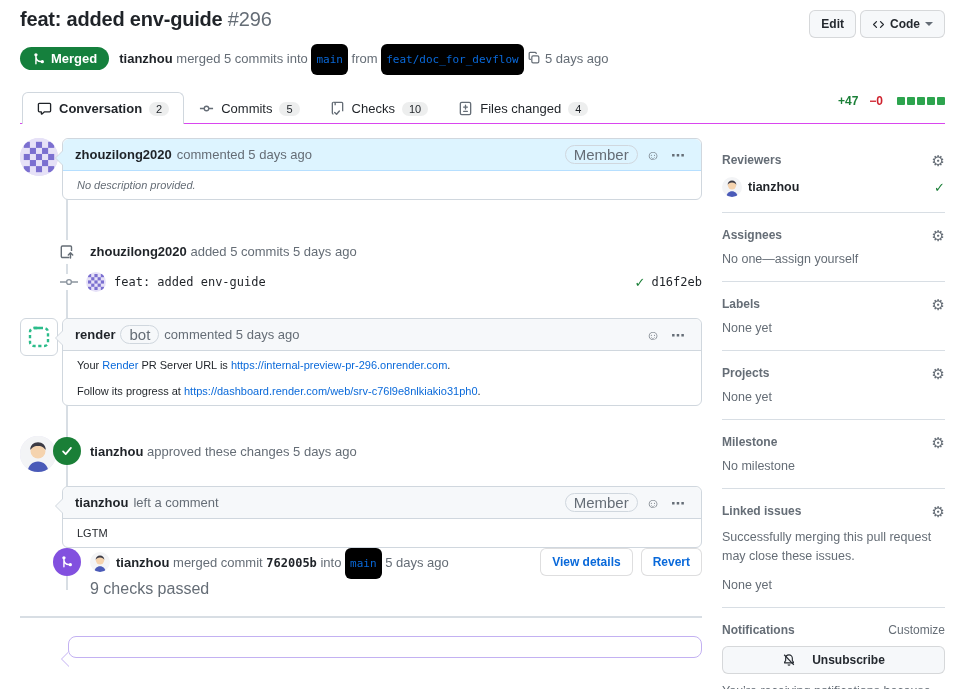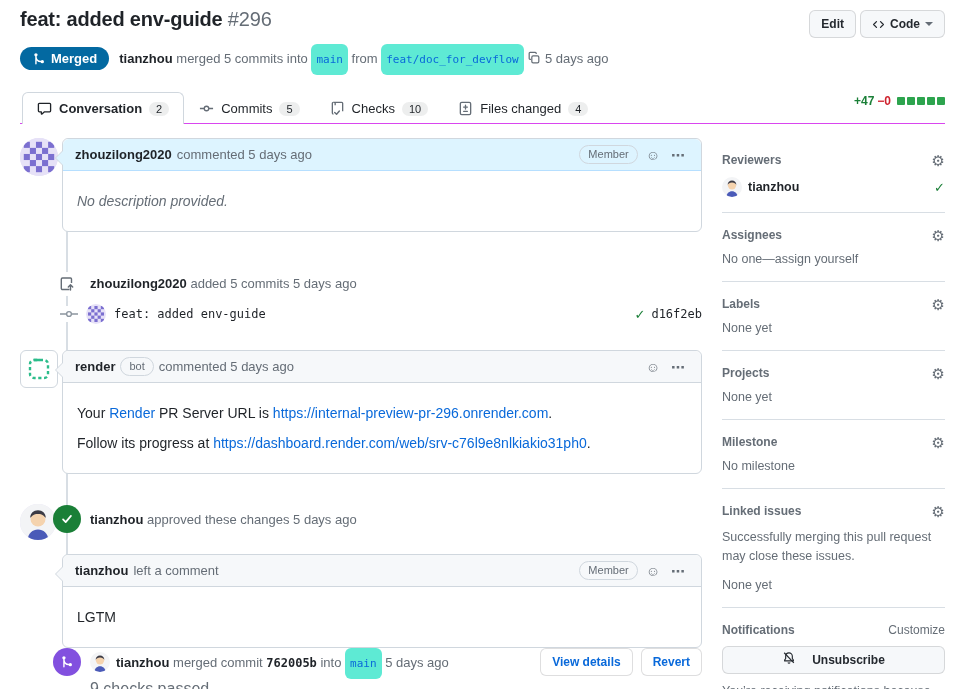--- a/index.html
+++ b/index.html
@@ -20,41 +20,41 @@
   .btn {
     display:inline-flex; align-items:center; gap:5px;
     background:#f6f8fa; border:1px solid rgba(31,35,40,0.15); border-radius:6px;
     padding:4px 11px; font-size:12px; font-weight:600; color:#24292f; cursor:pointer;
     font-family:inherit; line-height:18px; white-space:nowrap;
   }
   .btn.blue-text { color:#0969da; background:#ffffff; }
   .caret { width:0; height:0; border-left:4px solid transparent; border-right:4px solid transparent; border-top:4px solid #656d76; display:inline-block; }
   .status-row { display:flex; align-items:center; gap:10px; margin-top:9px; font-size:13px; color:#656d76; }
   .merged-badge {
-    display:inline-flex; align-items:center; gap:5px; background:#0369a1; color:#fff;
+    display:inline-flex; align-items:center; gap:5px; background:#15803d; color:#fff;
     border-radius:999px; padding:4px 12px; font-size:13px; font-weight:600;
   }
   .branch-label {
     font-family:"DejaVu Sans Mono","Liberation Mono",monospace; font-size:11px;
-    color:#0969da; background:#5eead4; border-radius:6px; padding:9px 5px; cursor:pointer;
+    color:#0969da; background:#000000; border-radius:6px; padding:9px 5px; cursor:pointer;
   }
   .status-row b { color:#1f2328; font-weight:700; }
   .icon-inline { display:inline-flex; vertical-align:-2px; cursor:pointer; }
 
   
   .tabs-bar { position:relative; margin-top:14px; border-bottom:1px solid #d946ef; padding:0 0 0 2px; display:flex; align-items:flex-end; height:40px; }
   .tab {
     display:inline-flex; align-items:center; gap:7px; padding:8px 14px; font-size:13px;
     color:#1f2328; cursor:pointer; border:1px solid transparent; border-bottom:none;
     border-radius:6px 6px 0 0; position:relative; top:1px; background:transparent;
   }
   .tab.active { background:#fff; border-color:#d0d7de; font-weight:600; }
   .tab .cnt { background:rgba(31,35,40,0.08); border-radius:999px; font-size:11px; padding:1px 7px; color:#1f2328; font-weight:400; }
   .tab svg { flex:none; }
-  .diffstat { position:absolute; right:0; top:10px; display:flex; align-items:center; gap:3px; font-size:12px; font-weight:700; }
+  .diffstat { position:absolute; right:0; top:10px; display:flex; align-items:center; gap:11px; font-size:12px; font-weight:700; }
   .diffstat .add { color:#1a7f37; }
   .diffstat .del { color:#cf222e; margin-right:3px; }
   .blocks { display:inline-flex; gap:2px; }
   .blocks span { width:8px; height:8px; background:#2da44e; border-radius:1px; display:inline-block; }
 
   
   .content { display:flex; margin-top:14px; }
   .timeline { width:682px; position:relative; flex:none; }
   .timeline .tl-line { position:absolute; left:46px; top:4px; width:2px; height:448px; background:#d8dee4; z-index:0; }
   .sidebar { width:223px; margin-left:20px; flex:none; }
@@ -66,24 +66,24 @@
   .c-box { margin-left:42px; border:1px solid #d0d7de; border-radius:6px; background:#fff; position:relative; }
   .c-box::before { content:""; position:absolute; left:-8px; top:11px; border-style:solid; border-width:8px 8px 8px 0; border-color:transparent #d0d7de transparent transparent; }
   .c-box::after  { content:""; position:absolute; left:-7px; top:12px; border-style:solid; border-width:7px 7px 7px 0; border-color:transparent var(--hd,#f6f8fa) transparent transparent; }
   .c-hd {
     background:var(--hd,#f6f8fa); border-bottom:1px solid var(--hd-b,#d0d7de);
     border-radius:6px 6px 0 0; padding:6px 12px; font-size:13px; color:#656d76;
     display:flex; align-items:center; gap:5px;
   }
   .c-hd b { color:#1f2328; }
   .c-hd .spacer { flex:1; }
-  .pill { border:1px solid #d0d7de; border-radius:999px; font-size:11px; padding:0 8px; color:#656d76; line-height:17px; }
+  .pill { border:1px solid #d0d7de; border-radius:999px; font-size:15px; padding:0 8px; color:#656d76; line-height:17px; }
   .hd-icon { color:#656d76; font-size:14px; cursor:pointer; line-height:1; padding:0 3px; }
   .kebab { letter-spacing:1px; font-weight:700; }
-  .c-bd { padding:22px 14px; font-size:14px; }
+  .c-bd { padding:8px 14px; font-size:11px; }
   .c-bd.italic { font-style:italic; color:#656d76; }
   .c-bd p + p { margin-top:14px; }
   a.link { color:#0969da; text-decoration:none; cursor:pointer; }
 
   
   .tl-event { position:relative; display:flex; align-items:center; font-size:13px; color:#656d76; padding-left:70px; z-index:1; }
   .ev-icon { position:absolute; left:35px; width:24px; height:24px; border-radius:50%; background:#fff; display:flex; align-items:center; justify-content:center; color:#656d76; }
   .ev-icon.circle-green { background:#1a7f37; color:#fff; width:28px; height:28px; left:33px; }
   .ev-icon.circle-purple { background:#8250df; color:#fff; width:28px; height:28px; left:33px; }
   .tl-event b { color:#1f2328; }
@@ -463,21 +463,21 @@
         <div class="sb-content" style="line-height:1.5;">Successfully merging this pull request may close these issues.</div>
         <div class="sb-content" style="margin-top:12px;">None yet</div>
       </div>
 
       <div class="sb-section">
         <div class="sb-head">
           <span>Notifications</span>
           <span class="sb-link">Customize</span>
         </div>
         <button class="btn unsub-btn">
-          <span style="display:flex;gap:16px;">
+          <span style="display:flex;align-items:center;gap:16px;">
             <span>
               <svg width="14" height="14" viewBox="0 0 16 16">
                   <path d="M8 2.2a3.8 3.8 0 0 0-3.8 3.8v2.6L3 10.4v.9h10v-.9l-1.2-1.8V6A3.8 3.8 0 0 0 8 2.2zM6.8 13.2a1.3 1.3 0 0 0 2.4 0" fill="none" stroke="#24292f" stroke-width="1.3" stroke-linejoin="round"></path>
                   <path d="M2.5 2 13.5 13.5" stroke="#24292f" stroke-width="1.3"></path>
                 </svg>
             </span>
             <span>Unsubscribe</span>
           </span>
         </button>
         <div class="sb-content" style="margin-top:0; line-height:1.55;">You’re receiving notifications because you’re watching this repository.</div>

